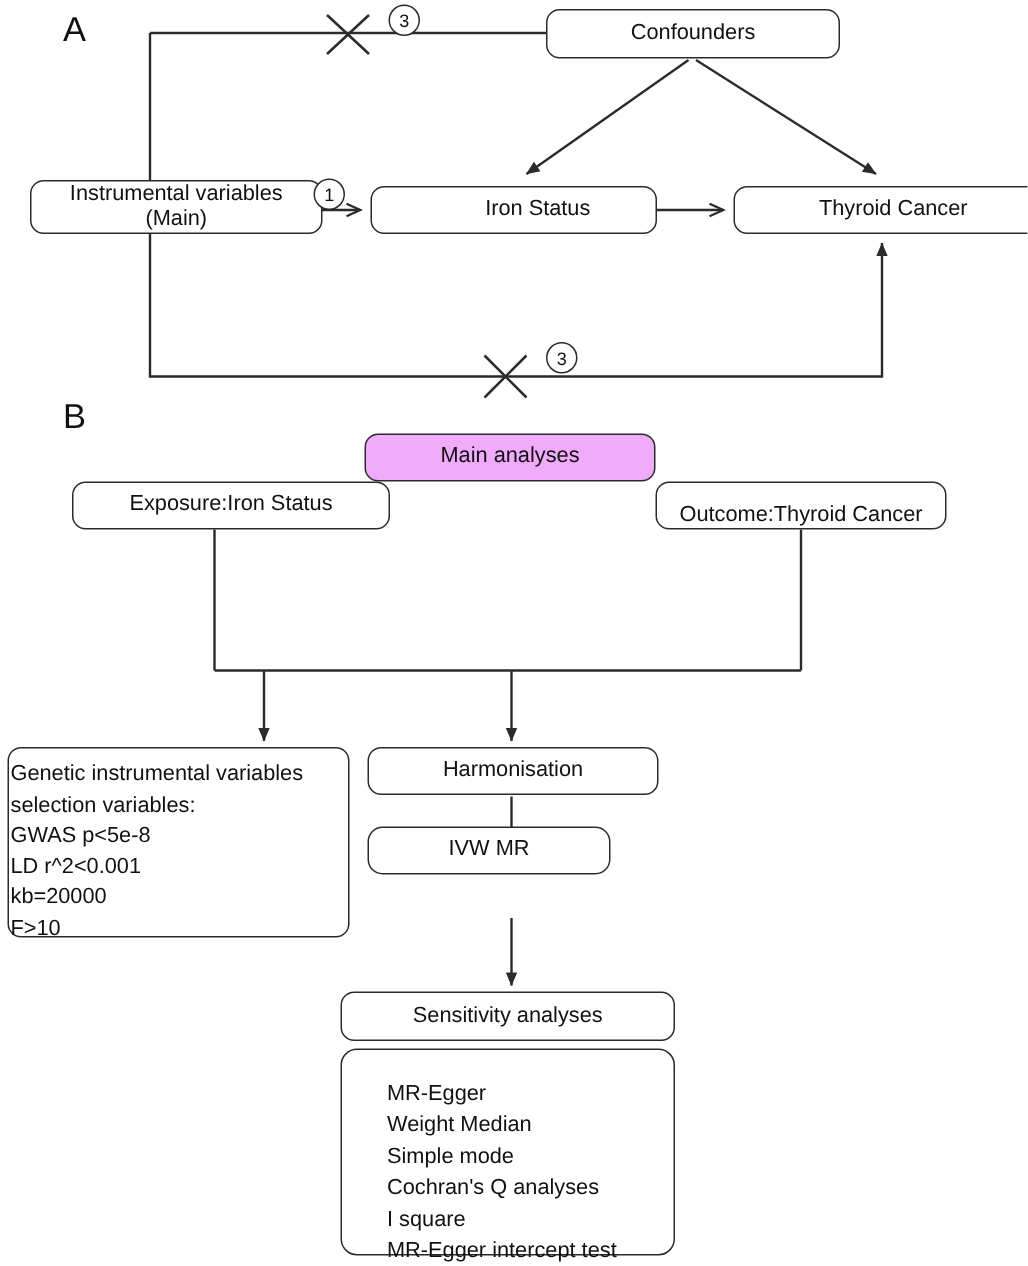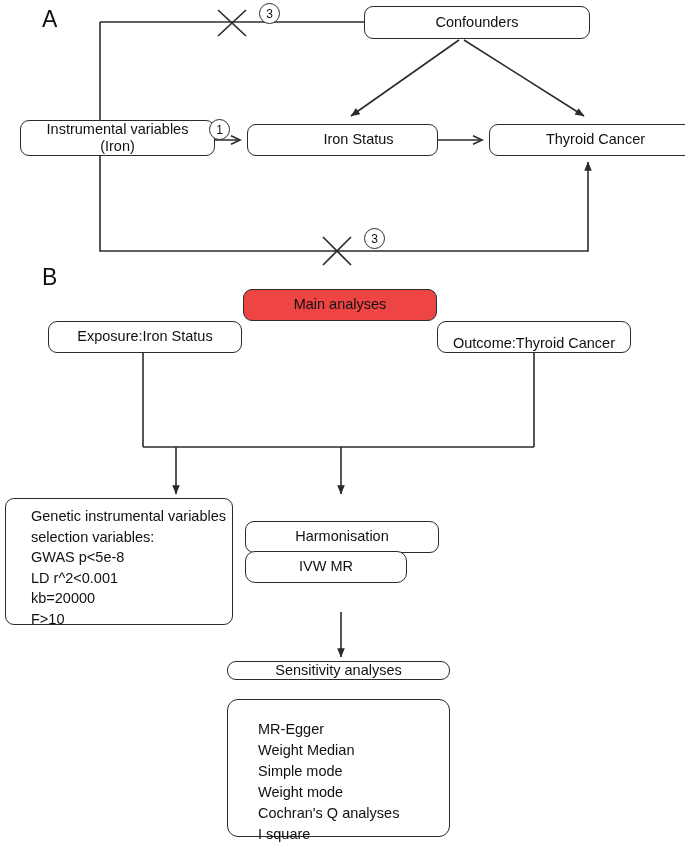--- a/index.html
+++ b/index.html
@@ -35,27 +35,27 @@
     display: flex;
     align-items: center;
     justify-content: center;
     text-align: center;
     font-size: 14.5px;
     line-height: 1.18;
     color: #111111;
     z-index: 3;
   }
   .node.gray {
-    background: #ef4444;
+    background: #f0abfc;
     text-align: right;
   }
   .node.textblock {
     display: block;
     text-align: left;
-    padding: 7px 0 0 25px;
+    padding: 7px 0 0 1px;
     line-height: 1.42;
     font-size: 14.5px;
   }
   .node.listblock {
     display: block;
     text-align: left;
     padding: 19px 0 0 30px;
     line-height: 1.45;
     font-size: 14.5px;
     border-radius: 11px;
@@ -136,78 +136,77 @@
 
       <line x1="341" y1="612" x2="341" y2="657" marker-end="url(#arrowFull)"></line>
     </g>
   </svg>
 
   <div class="panel-label" style="left:42px; top:6px;">A</div>
 
   <div class="node" style="left:20px; top:120px; width:195px; height:36px;">
     <span>
       <span class="line-row">Instrumental variables</span>
-      <span class="line-row">(Iron)</span>
+      <span class="line-row">(Main)</span>
     </span>
   </div>
 
   <div class="node" style="left:247px; top:124px; width:191px; height:32px;padding-left:32px;">
     <span>Iron Status</span>
   </div>
 
   <div class="node" style="left:489px; top:124px; width:213px; height:32px;">
     <span>Thyroid Cancer</span>
   </div>
 
-  <div class="node" style="left:364px; top:6px; width:226px; height:33px;">
+  <div class="node" style="left:364px; top:6px; width:196px; height:33px;">
     <span>Confounders</span>
   </div>
 
   <div class="circ" style="left:209px; top:119px;">1</div>
   <div class="circ" style="left:259px; top:3px;">3</div>
   <div class="circ" style="left:364px; top:228px;">3</div>
 
   <div class="panel-label" style="left:42px; top:264px;">B</div>
 
   <div class="node gray" style="left:243px; top:289px; width:194px; height:32px;">
     <span>Main analyses</span>
   </div>
 
-  <div class="node" style="left:48px; top:321px; width:194px; height:32px;">
+  <div class="node" style="left:48px; top:321px; width:212px; height:32px;">
     <span>Exposure:Iron Status</span>
   </div>
 
   <div class="node" style="left:437px; top:321px; width:194px; height:32px;align-items:flex-end;">
     <span>Outcome:Thyroid Cancer</span>
   </div>
 
   <div class="node textblock" style="left:5px; top:498px; width:228px; height:127px;">
     <span class="line-row">Genetic instrumental variables</span>
     <span class="line-row">selection variables:</span>
     <span class="line-row">GWAS p&lt;5e-8</span>
     <span class="line-row">LD r^2&lt;0.001</span>
     <span class="line-row">kb=20000</span>
     <span class="line-row">F&gt;10</span>
   </div>
 
-  <div class="node" style="left:245px; top:521px; width:194px; height:32px;">
+  <div class="node" style="left:245px; top:498px; width:194px; height:32px;">
     <span>Harmonisation</span>
   </div>
 
   <div class="node" style="left:245px; top:551px; width:162px; height:32px;border-radius:10px;">
     <span>IVW MR</span>
   </div>
 
-  <div class="node" style="left:227px; top:661px; width:223px; height:19px;">
+  <div class="node" style="left:227px; top:661px; width:223px; height:33px;">
     <span>Sensitivity analyses</span>
   </div>
 
   <div class="node listblock" style="left:227px; top:699px; width:223px; height:138px;">
     <span class="line-row">MR-Egger</span>
     <span class="line-row">Weight Median</span>
     <span class="line-row">Simple mode</span>
-    <span class="line-row">Weight mode</span>
     <span class="line-row">Cochran's Q analyses</span>
     <span class="line-row">I square</span>
     <span class="line-row">MR-Egger intercept test</span>
   </div>
 
 </div>
 
 </body></html>

